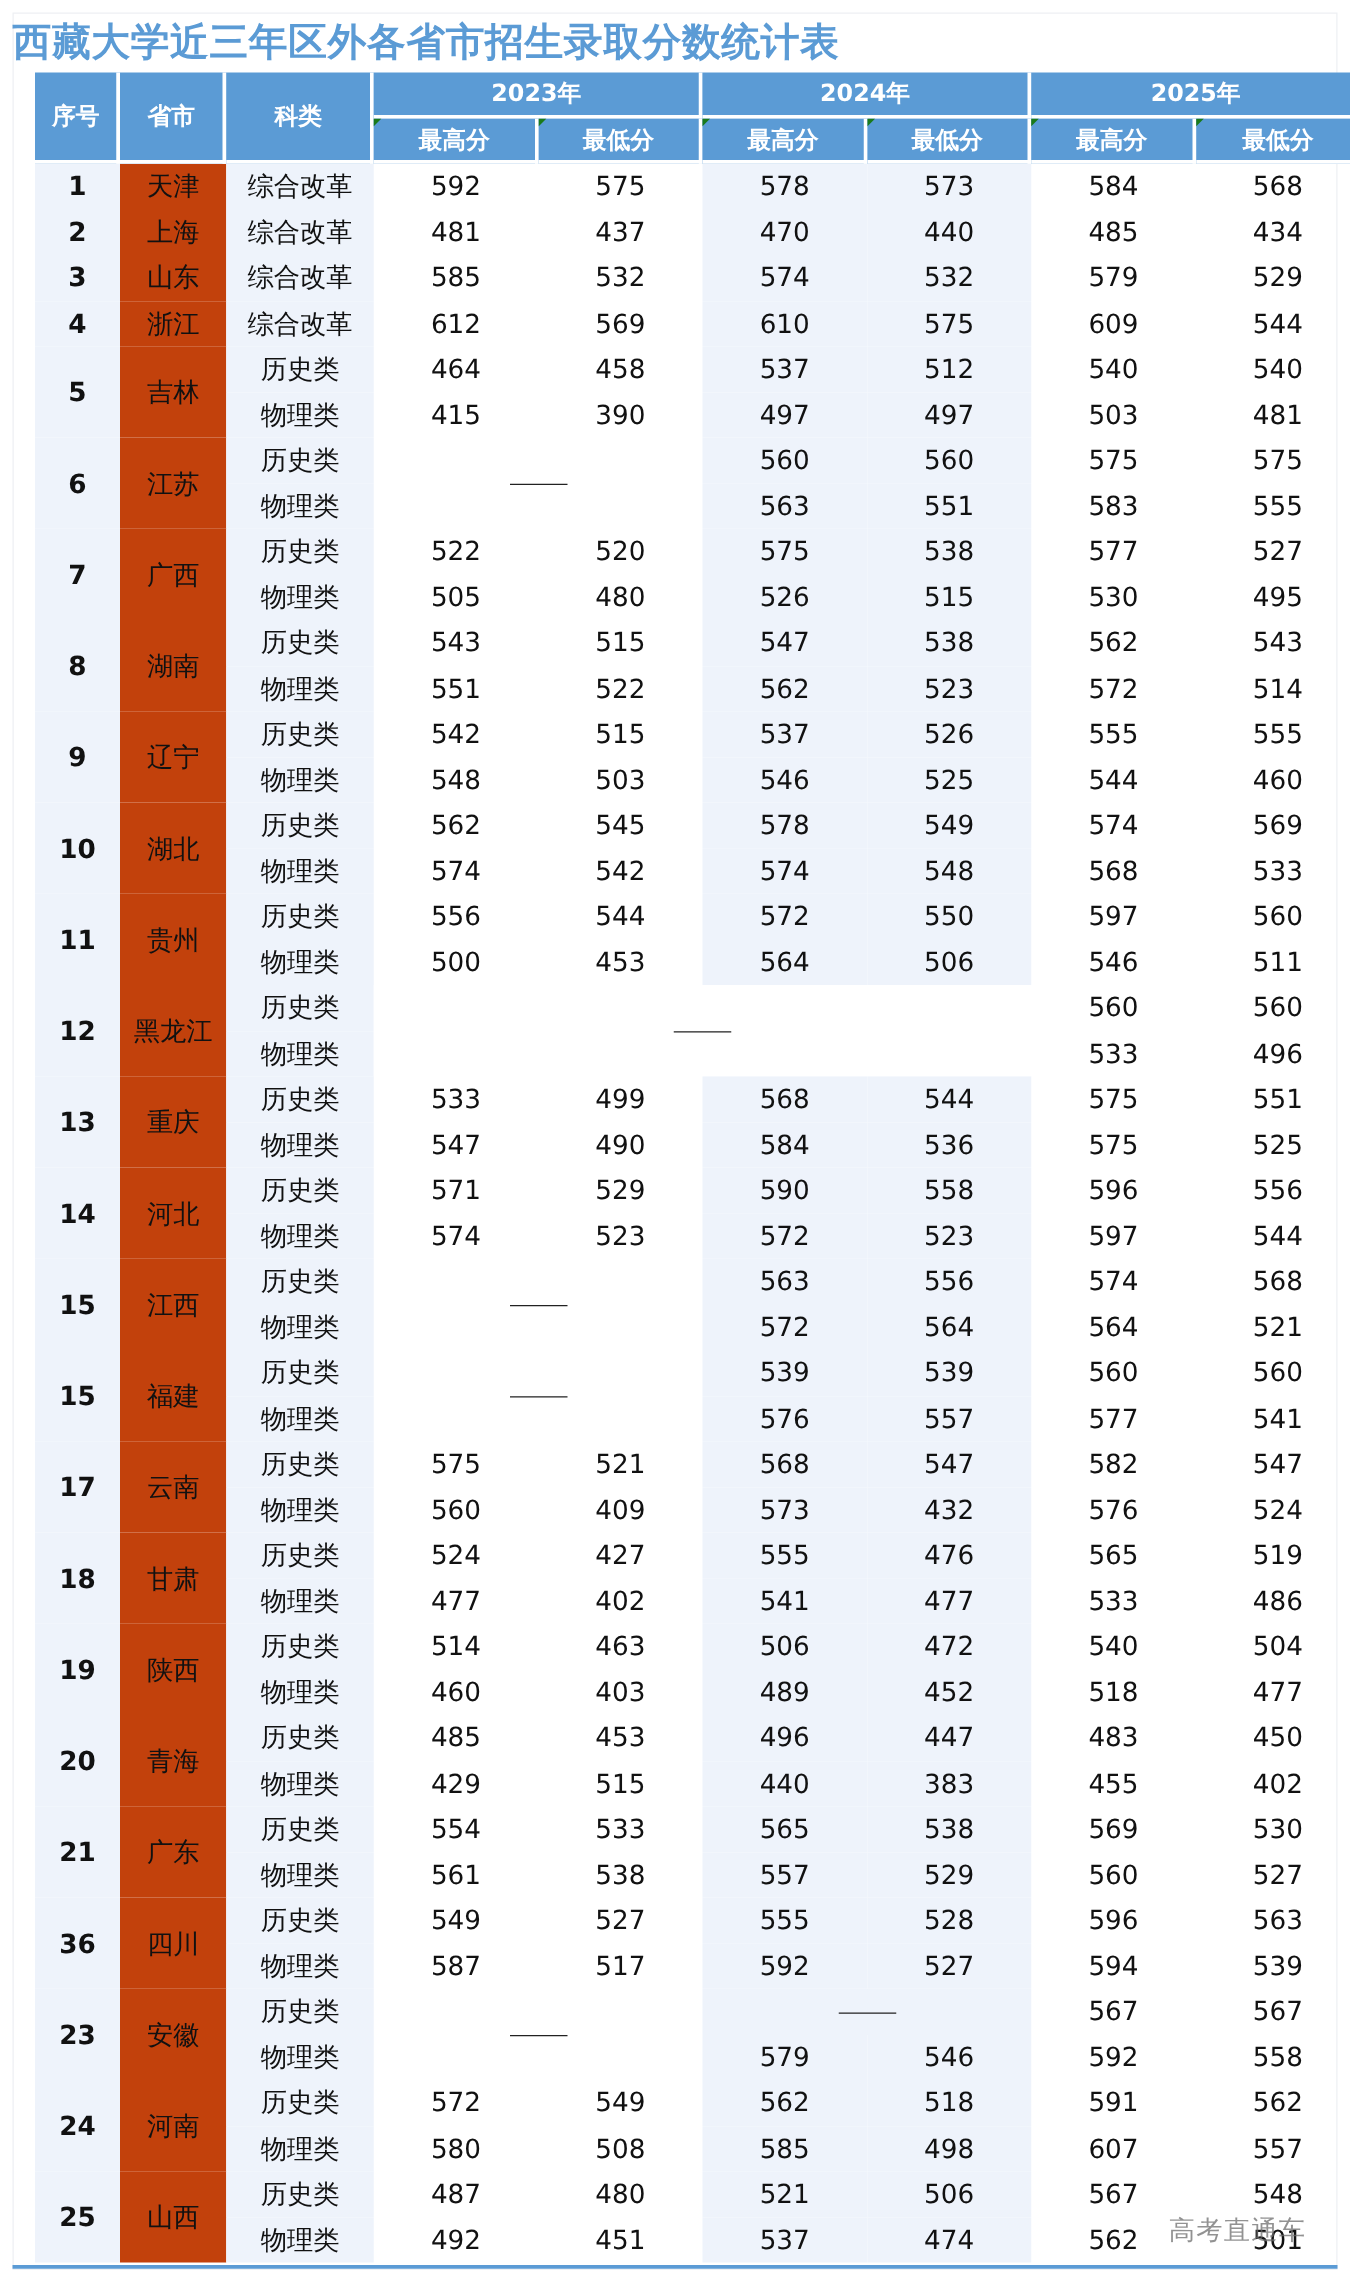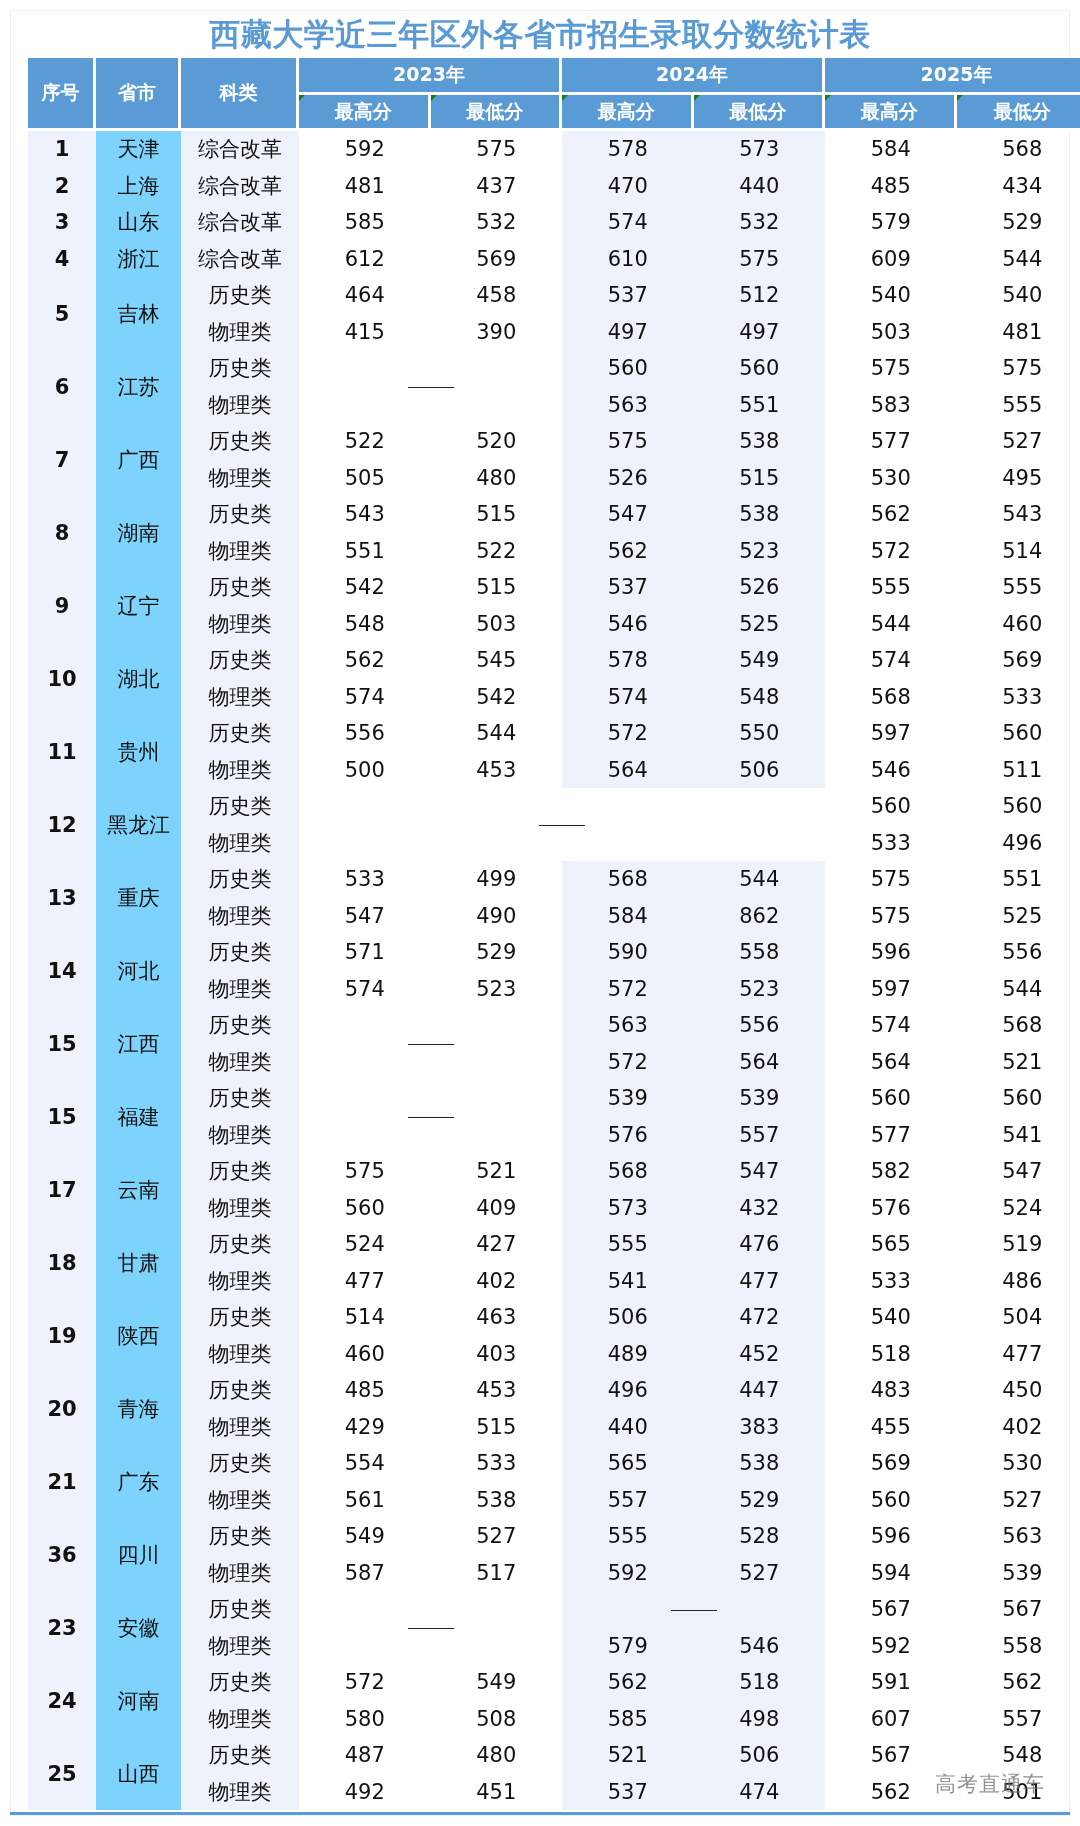--- a/index.html
+++ b/index.html
@@ -1,36 +1,36 @@
 <!DOCTYPE html>
 <html><head>
 <meta charset="utf-8">
 <style>
   html, body { margin: 0; padding: 0; background: #ffffff; }
   body { width: 1080px; height: 1826px; position: relative; overflow: hidden;
          font-family: "DejaVu Sans", "Liberation Sans", sans-serif; }
   .frame { position: absolute; left: 10px; top: 10px; width: 1060px; height: 1806px;
            border: 1px solid #eef0f3; box-sizing: border-box; }
   .title { position: absolute; left: 10px; top: 12px; width: 1060px; height: 44px;
-           text-align: center; color: #5b9bd5; font-size: 31px; font-weight: bold;
+           text-align: left; color: #5b9bd5; font-size: 31px; font-weight: bold;
            line-height: 44px; letter-spacing: 0.5px; }
   table.scores { position: absolute; left: 10px; top: 58px; width: 1060px;
                  border-collapse: separate; border-spacing: 0; table-layout: fixed; padding-left: 18px; }
   table.scores th { background: #5b9bd5; color: #ffffff; font-weight: bold; font-size: 19px;
                     text-align: center; padding: 0; border-right: 3px solid #ffffff;
                     border-bottom: 3px solid #ffffff; position: relative; }
   table.scores th:last-child { border-right: none; }
   th.hdr-top { height: 34px; }
   th.hdr-sub { height: 33px; margin-left: 40px; }
   th.hdr-sub::before { content: ""; position: absolute; left: 0; top: 0; width: 0; height: 0;
                        border-top: 6px solid #1a7a1a; border-right: 6px solid transparent; }
   table.scores td { height: 36.5px; padding: 0; text-align: center; font-size: 21px;
                     color: #111111; font-family: "DejaVu Sans", sans-serif; }
   td.col-idx { background: #eef3fb; font-weight: bold; font-size: 22px; }
-  td.col-prov { background: #7dd3fc; font-size: 21px; }
+  td.col-prov { background: #c2410c; font-size: 21px; }
   td.col-type { background: #eef3fb; font-size: 20px; margin-left: 16px; }
   td.y2024 { background: #eef3fb; }
   td.y2024.nobg { background: #ffffff; }
   td.dash-cell { position: relative; }
   .dash { display: inline-block; width: 46px; height: 0; border-top: 1.5px solid #222;
           vertical-align: middle; }
   .bottom-line { position: absolute; left: 10px; top: 1812px; width: 1060px; height: 3px;
                  background: #5b9bd5; }
   .watermark { position: absolute; left: 935px; top: 1770px; font-size: 21px;
                color: rgba(110,110,110,0.75); letter-spacing: 1px; }
@@ -277,21 +277,21 @@
         <td class="y2024">568</td>
         <td class="y2024">544</td>
         <td class="y2025">575</td>
         <td class="y2025">551</td>
       </tr>
       <tr>
         <td class="col-type">物理类</td>
         <td class="y2023">547</td>
         <td class="y2023">490</td>
         <td class="y2024">584</td>
-        <td class="y2024">862</td>
+        <td class="y2024">536</td>
         <td class="y2025">575</td>
         <td class="y2025">525</td>
       </tr>
       <tr>
         <td class="col-idx" rowspan="2">14</td>
         <td class="col-prov" rowspan="2">河北</td>
         <td class="col-type">历史类</td>
         <td class="y2023">571</td>
         <td class="y2023">529</td>
         <td class="y2024">590</td>

